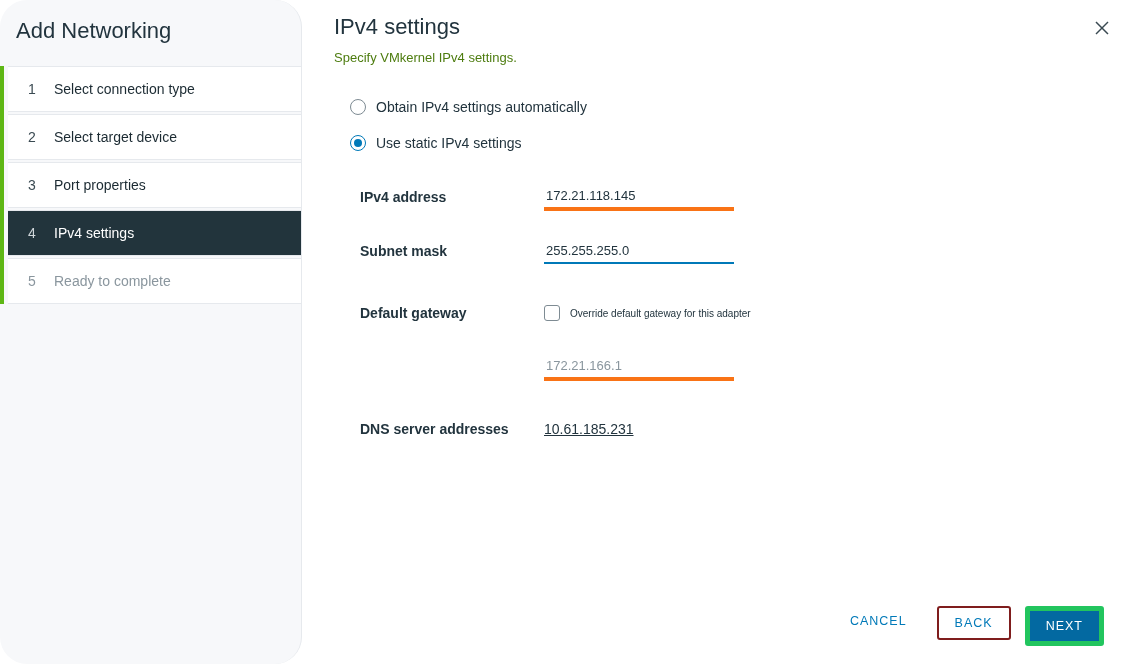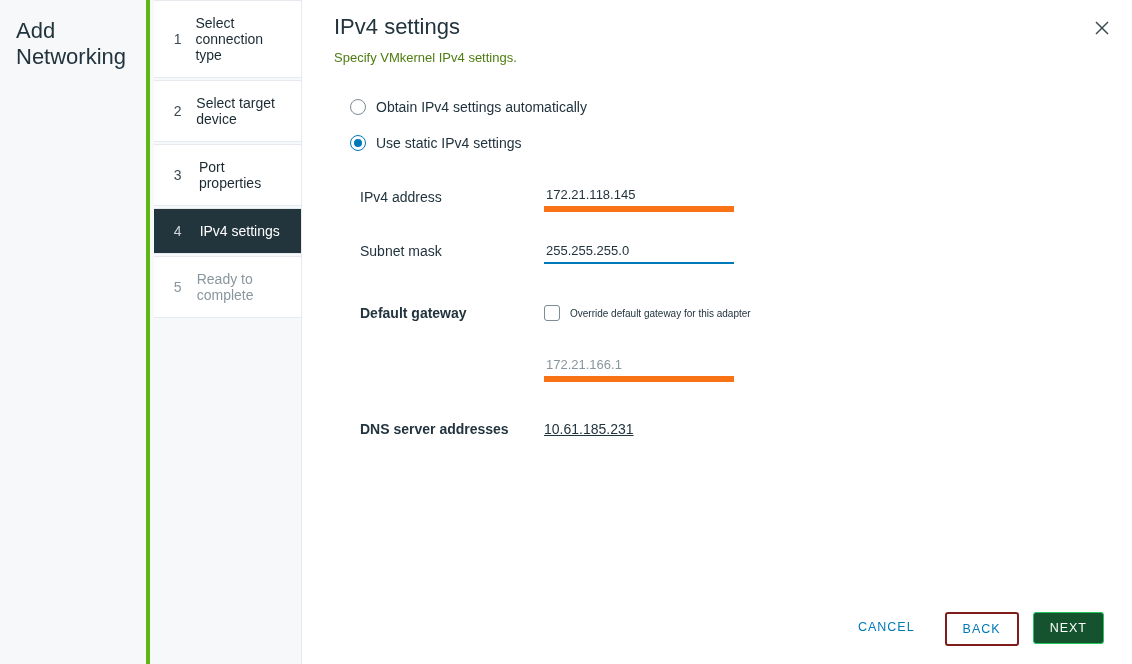--- a/index.html
+++ b/index.html
@@ -1,19 +1,19 @@
 <!DOCTYPE html>
 <html><head>
 <meta charset="utf-8">
 <style>
   * { box-sizing: border-box; margin: 0; padding: 0; }
   html, body { width: 1132px; height: 664px; font-family: "Segoe UI", Arial, sans-serif; background: #fff; color: #1b2a32; }
   .app { display: flex; width: 100%; height: 100%; }
   
-  .sidebar { width: 302px; background: #f7f8fa; border-right: 1px solid #e6e9ed; display:flex; flex-direction:row; }
+  .sidebar { width: 302px; background: #f7f8fa; border-right: 1px solid #e6e9ed; display:flex; flex-direction:column;border-radius:27px; }
   .sidebar-title { font-size: 22px; font-weight: 400; color: #22343e; padding: 18px 16px 22px 16px; }
   .steps { list-style:none; padding: 0 0 0 0; }
   .step { position: relative; display:flex; align-items:center; gap: 14px; padding: 14px 16px 14px 20px; font-size: 14px; color:#1b2a32; background:#fff; border-top:1px solid #e6e9ed; border-bottom:1px solid #e6e9ed; margin-left:4px; margin-right:0; cursor:pointer; }
   .step + .step { margin-top: 2px; }
   .step .num { width: 12px; color:#3a4a52; }
   .step-group { border-left: 4px solid #5eb715; padding-left:0; }
   .step.active { background:#22343c; color:#fff; }
   .step.active .num { color:#cfd6da; }
   .step.disabled { color:#8a969e; cursor:default; }
   .step.disabled .num { color:#8a969e; }
@@ -25,33 +25,33 @@
   .page-sub { margin-top:10px; font-size:13px; color:#4d7c0f; }
   .form { margin-top: 34px; padding-left: 16px; }
   .radio-row { display:flex; gap:10px; font-size:14px; color:#22343e; margin-bottom:20px; cursor:pointer; }
   .radio { width:16px; height:16px; border:1px solid #7e8b93; border-radius:50%; display:inline-flex; align-items:center; justify-content:center; background:#fff; }
   .radio.selected { border-color:#0079b8; }
   .radio.selected::after { content:""; width:8px; height:8px; border-radius:50%; background:#0079b8; }
   .fields { margin-top: 28px; padding-left: 10px; }
   .field-row { display:flex; align-items:center; min-height: 36px; margin-bottom: 18px; }
   .field-row.gap { margin-bottom: 26px; }
   .field-label { width: 184px; font-size:14px; color:#22343e; font-weight:600; }
-  .field-label.normal { font-weight:400; }
-  .text-input { width: 190px; border:none; border-bottom:6px solid #f97316; padding: 4px 2px; font-size:13px; color:#22343e; background:transparent; outline:none; }
+  .field-label.normal { font-weight:700; }
+  .text-input { width: 190px; border:none; border-bottom:4px solid #f97316; padding: 4px 2px; font-size:13px; color:#22343e; background:transparent; outline:none; }
   .text-input.focus { border-bottom:2px solid #0079b8; }
   .text-input.muted { color:#8a969e; }
   .chk-row { display:flex; align-items:center; gap:10px; font-size:10px; color:#22343e; cursor:pointer; }
   .chk { width:16px; height:16px; border:1px solid #7e8b93; border-radius:3px; background:#fff; display:inline-block; }
   .static-value { font-size:14px; color:#22343e;text-decoration:underline; }
   
   .footer { margin-top:auto; display:flex; justify-content:flex-end; align-items:flex-start; gap:14px; padding-top:18px; }
   .btn { font-size:12.5px; letter-spacing:0.08em; padding: 8px 16px; border-radius:3px; cursor:pointer; user-select:none; }
   .btn-text { color:#0079b8; background:transparent; border:none; }
   .btn-outline { color:#0079b8; background:#fff; border:2px solid #7f1d1d; }
-  .btn-primary { color:#fff; background:#14532d; border:1px solid #22c55e; }
+  .btn-primary { color:#fff; background:#0369a1; border:5px solid #22c55e; }
 </style>
 </head>
 <body>
 
 <div class="app">
   <aside class="sidebar">
     <div class="sidebar-title">Add Networking</div>
     <ul class="steps step-group">
       <li class="step">
         <span class="num">1</span>

